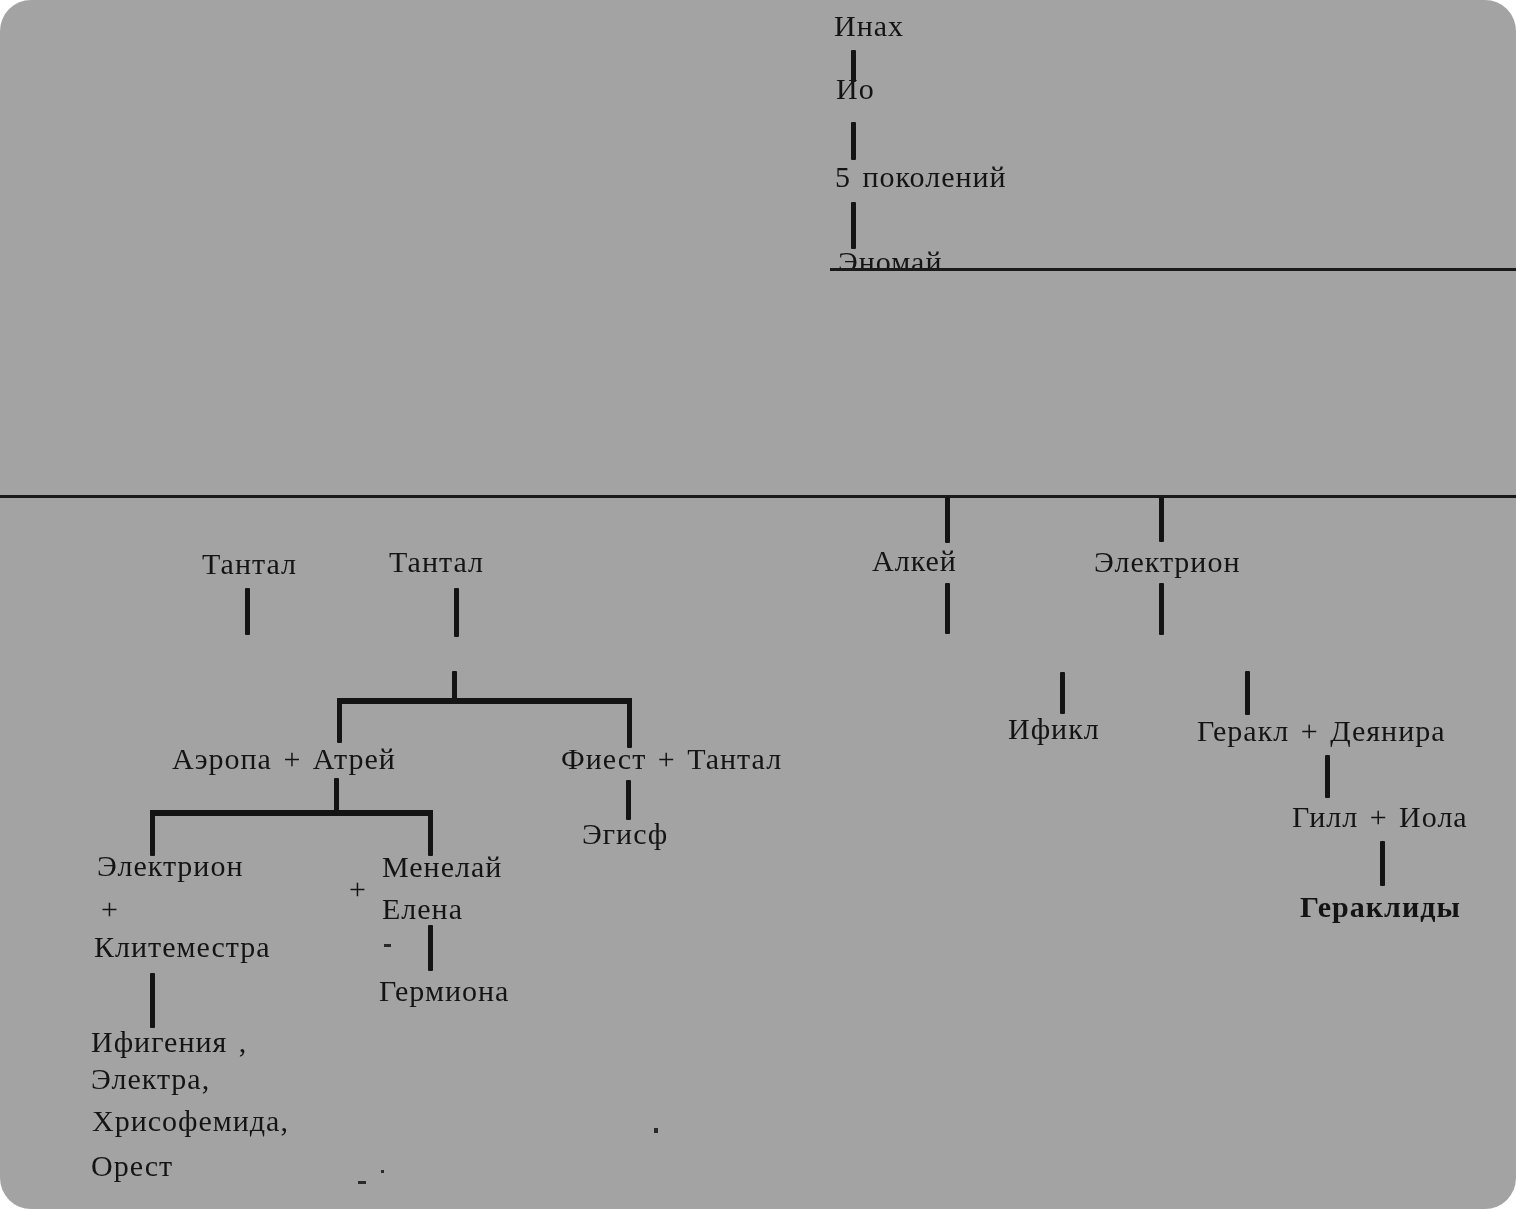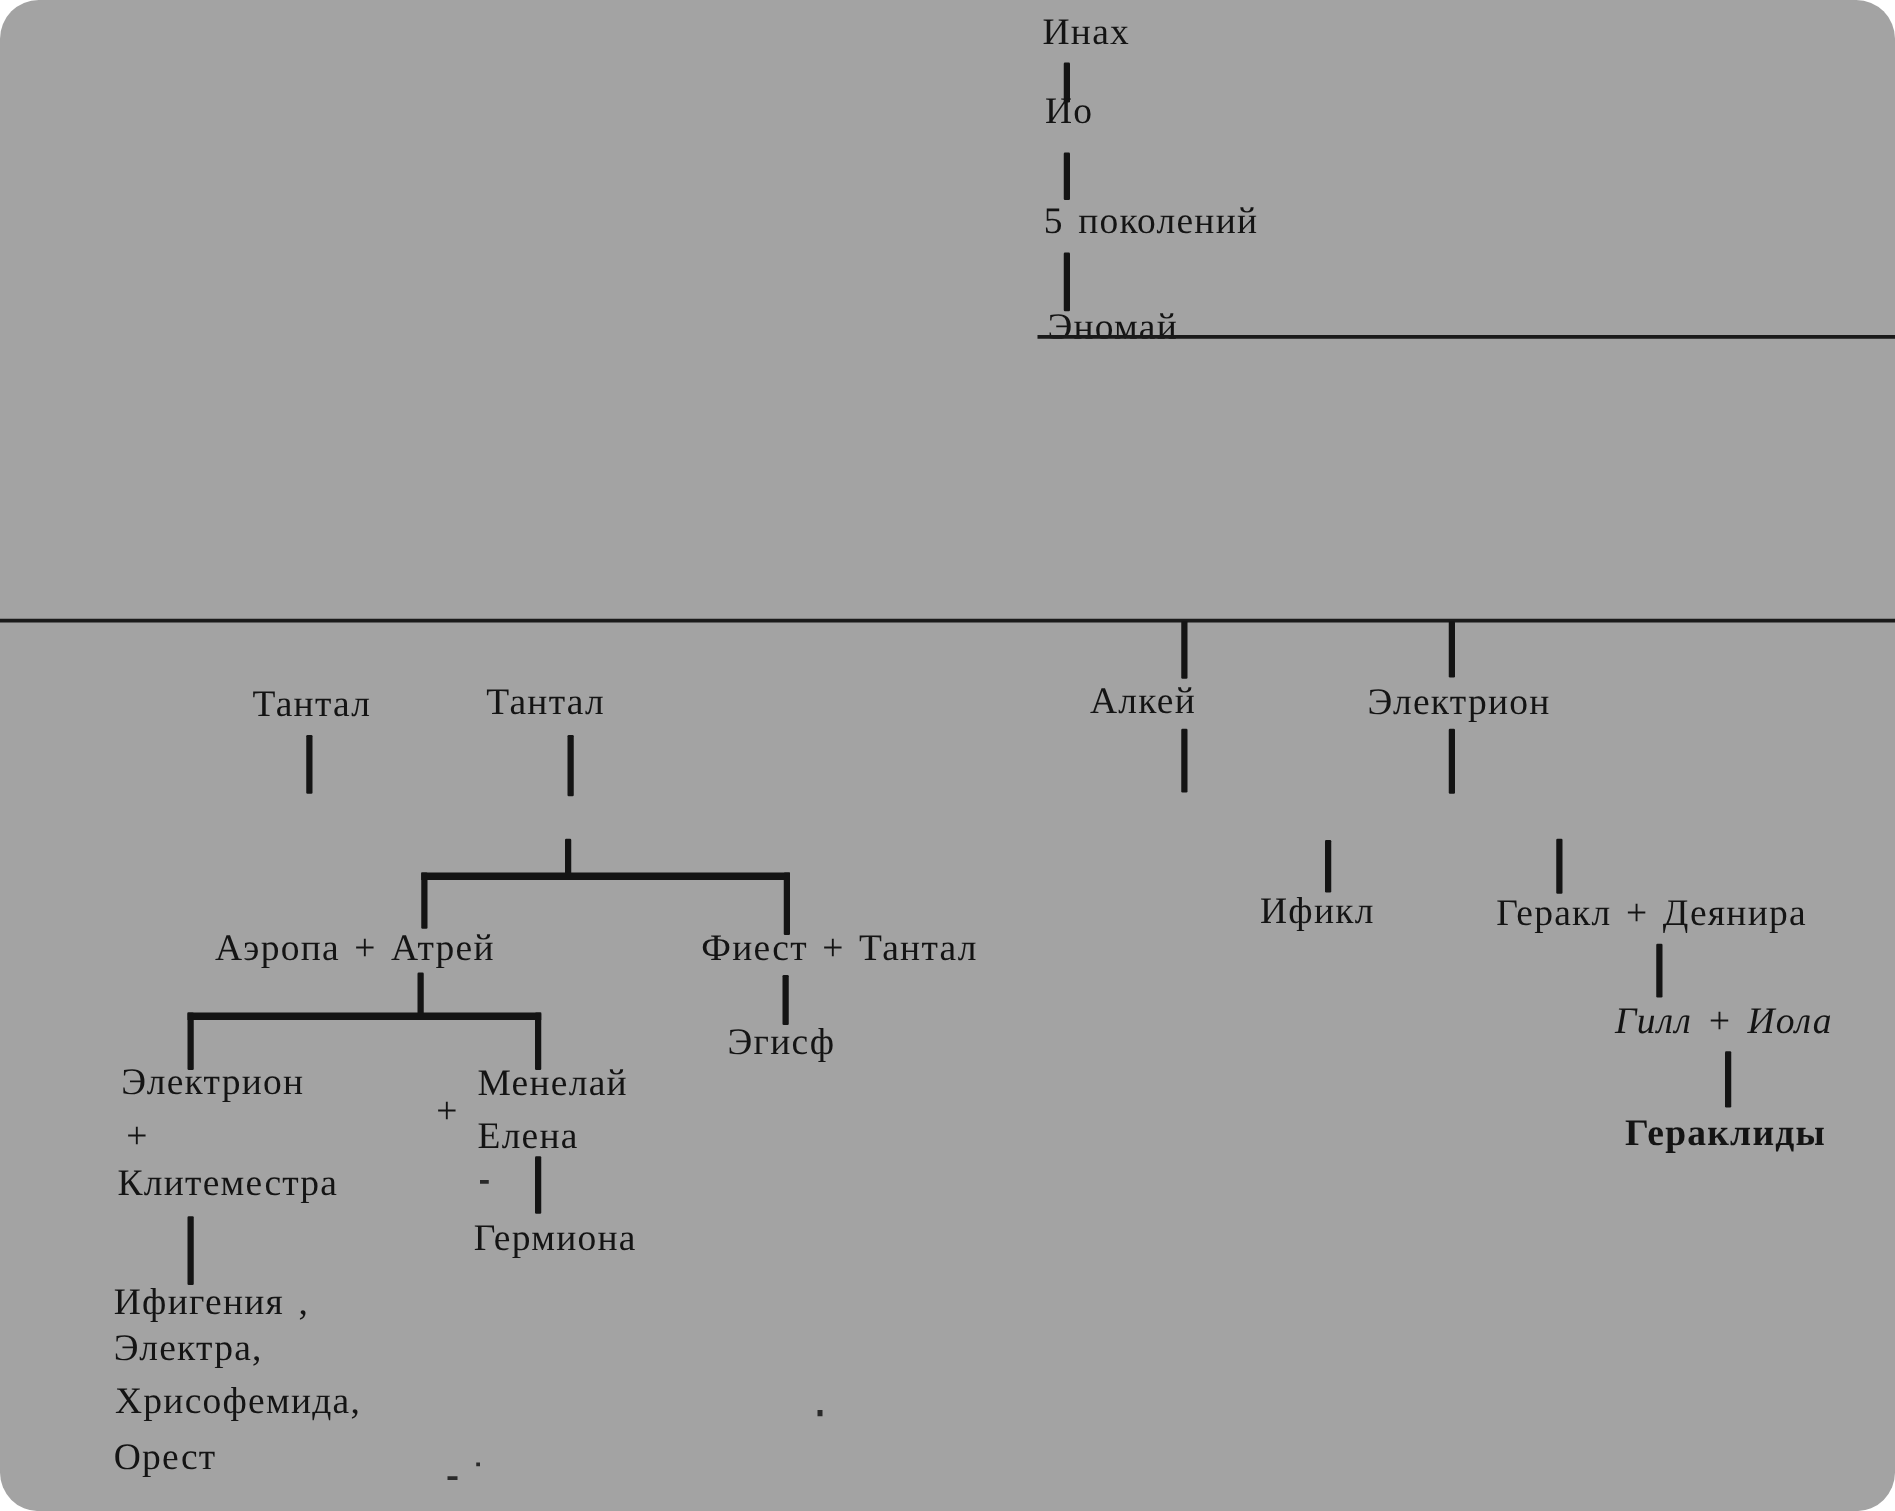--- a/index.html
+++ b/index.html
@@ -114,21 +114,21 @@
   <div class="vline" style="left:1159px; top:583px; height:52px;"></div>
 
 
   <div class="vline" style="left:1060px; top:672px; height:42px;"></div>
   <div class="vline" style="left:1245px; top:671px; height:44px;"></div>
 
   <div class="label" style="left:1008px; top:714px;">Ификл</div>
   <div class="label" style="left:1197px; top:716px;">Геракл + Деянира</div>
 
   <div class="vline" style="left:1325px; top:755px; height:43px;"></div>
-  <div class="label" style="left:1292px; top:802px;font-style:italic;">Гилл + Иола</div>
+  <div class="label" style="left:1292px; top:802px;">Гилл + Иола</div>
 
   <div class="vline" style="left:1380px; top:841px; height:45px;"></div>
   <div class="label bold" style="left:1300px; top:892px;">Гераклиды</div>
 
   <div class="speck" style="left:654px; top:1128px; width:4px; height:5px;"></div>
   <div class="speck" style="left:384px; top:944px; width:7px; height:3px;"></div>
   <div class="speck" style="left:358px; top:1181px; width:8px; height:3px;"></div>
   <div class="speck" style="left:381px; top:1170px; width:3px; height:3px;"></div>
 
 </div>

